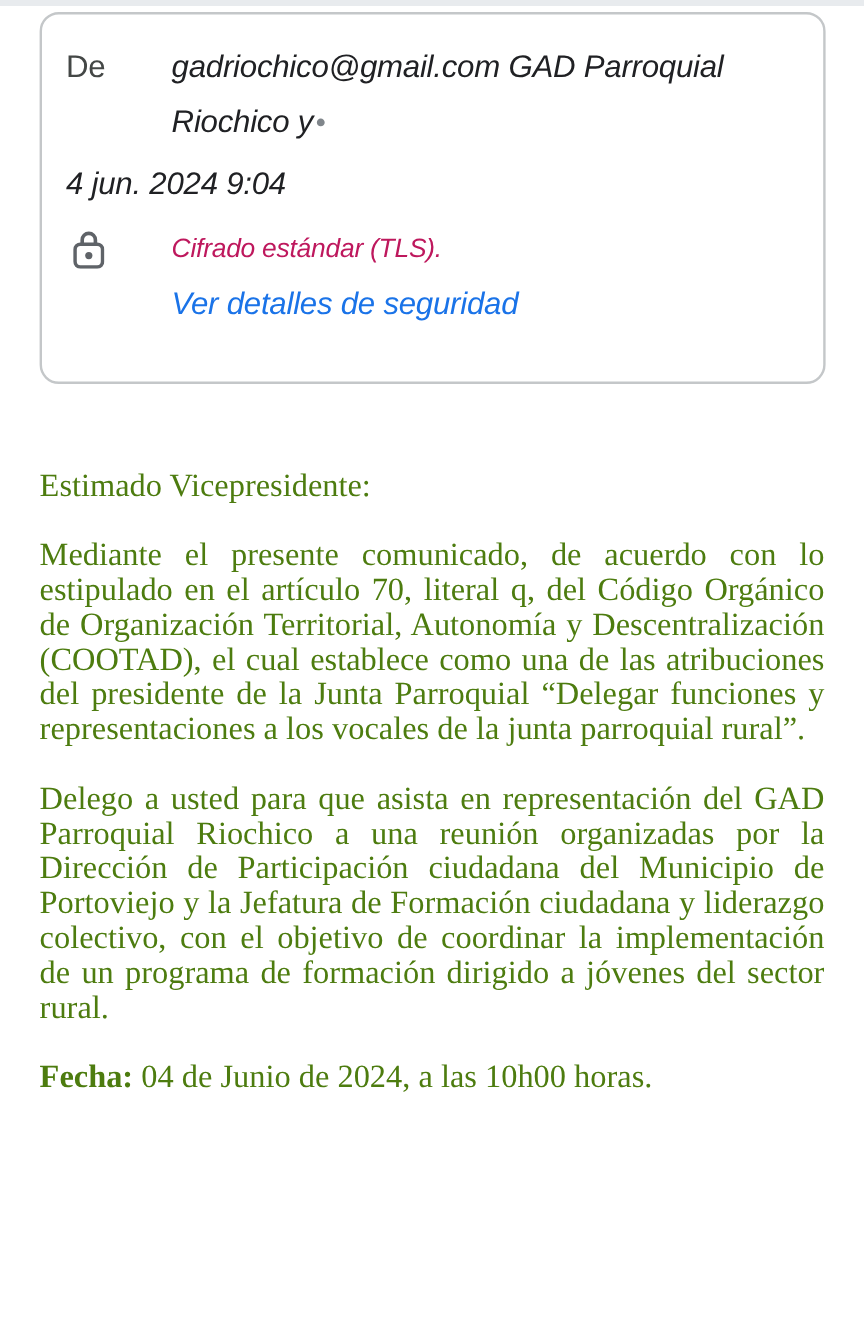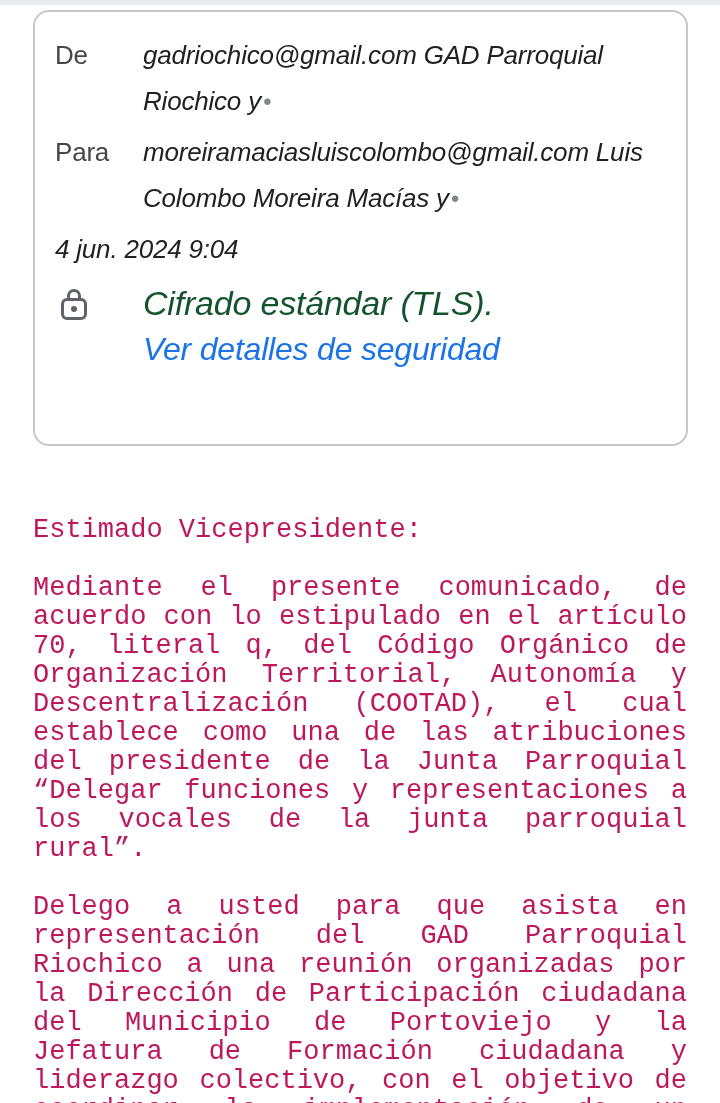--- a/index.html
+++ b/index.html
@@ -16,21 +16,21 @@
     height: 5px;
     background: #e8ebee;
   }
   
   .details-card {
     margin: 5px 32px 0 33px;
     width: 655px;
     border: 2px solid #c4c7c9;
     border-radius: 16px;
     background: #ffffff;
-    padding: 20px 26px 66px 20px;
+    padding: 20px 26px 38px 20px;
   }
   .detail-row {
     display: flex;
     align-items: flex-start;
     margin-bottom: 4px;
   }
   .detail-label {
     flex: 0 0 88px;
     font-size: 26px;
     line-height: 46px;
@@ -49,62 +49,58 @@
     color: #80868b;
     font-size: 24px;
     padding-left: 2px;
   }
   .lock-cell {
     flex: 0 0 88px;
     padding-top: 8px;
     padding-left: 6px;
   }
   .security-status {
-    font-size: 34px;
+    font-size: 22px;
     line-height: 46px;
     letter-spacing: -0.2px;
-    color: #14532d;
+    color: #be185d;
   }
   .security-link {
     display: inline-block;
-    font-size: 32px;
+    font-size: 26px;
     line-height: 46px;
     letter-spacing: -0.2px;
     color: #1a73e8;
     text-decoration: none;
     cursor: pointer;
   }
   
   .email-body {
     margin: 70px 33px 0 33px;
-    font-family: Liberation Mono, monospace;
+    font-family: Liberation Serif, serif;
     font-size: 27px;
     line-height: 29px;
-    color: #be185d;
+    color: #4d7c0f;
   }
   .email-body p { margin: 0 0 29px 0; }
   .email-body p.justified { text-align: justify; }
   .email-body .bold { font-weight: bold; }
 </style>
 </head>
 <body>
 
 <div class="top-strip"></div>
 
 <div class="details-card">
 
   <div class="detail-row">
     <div class="detail-label">De</div>
     <div class="detail-value"><span>gadriochico@gmail.com GAD Parroquial Riochico y</span><span class="more-dot">•</span></div>
   </div>
 
-  <div class="detail-row">
-    <div class="detail-label">Para</div>
-    <div class="detail-value"><span>moreiramaciasluiscolombo@gmail.com Luis Colombo Moreira Macías y</span><span class="more-dot">•</span></div>
-  </div>
 
   <div class="detail-row">
     <div class="detail-value">4 jun. 2024 9:04</div>
   </div>
 
   <div class="detail-row" style="margin-top:8px;">
     <div class="lock-cell">
       <svg width="26" height="32" viewBox="0 0 26 32" aria-hidden="true">
         <path d="M7.5 12 V8 a5.5 5.5 0 0 1 11 0 V12" fill="none" stroke="#5f6368" stroke-width="3"></path>
         <rect x="1.5" y="11.5" width="23" height="19" rx="4.5" fill="none" stroke="#5f6368" stroke-width="3"></rect>
@@ -116,13 +112,14 @@
       <a class="security-link">Ver detalles de seguridad</a>
     </div>
   </div>
 
 </div>
 
 <div class="email-body">
   <p>Estimado Vicepresidente:</p>
   <p class="justified">Mediante el presente comunicado, de acuerdo con lo estipulado en el artículo 70, literal q, del Código Orgánico de Organización Territorial, Autonomía y Descentralización (COOTAD), el cual establece como una de las atribuciones del presidente de la Junta Parroquial “Delegar funciones y representaciones a los vocales de la junta parroquial rural”.</p>
   <p class="justified">Delego a usted para que asista en representación del GAD Parroquial Riochico a una reunión organizadas por la Dirección de Participación ciudadana del Municipio de Portoviejo y la Jefatura de Formación ciudadana y liderazgo colectivo, con el objetivo de coordinar la implementación de un programa de formación dirigido a jóvenes del sector rural.</p>
+  <p><span class="bold">Fecha:</span><span> 04 de Junio de 2024, a las 10h00 horas.</span></p>
 </div>
 
 </body></html>

